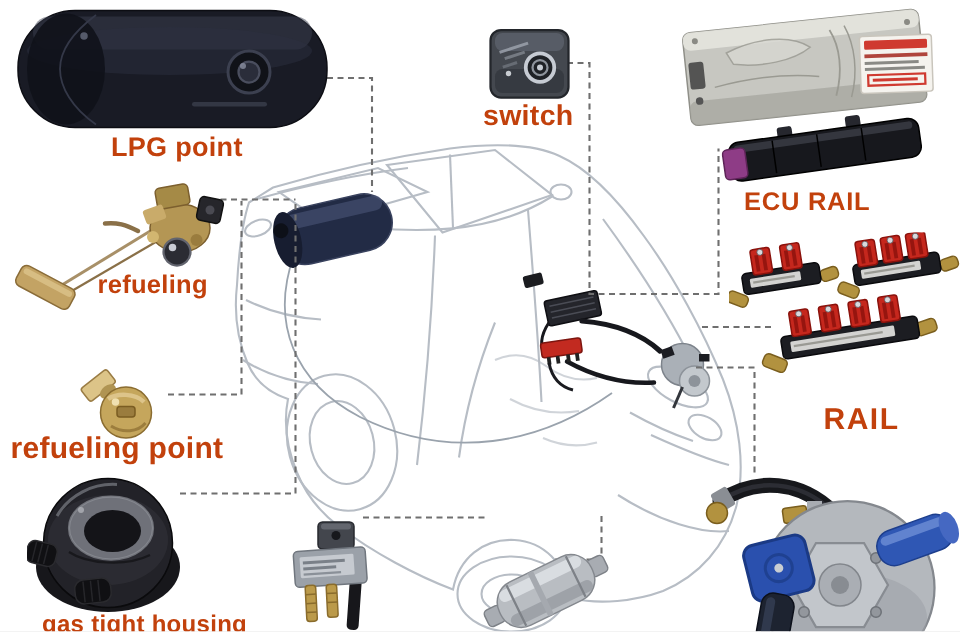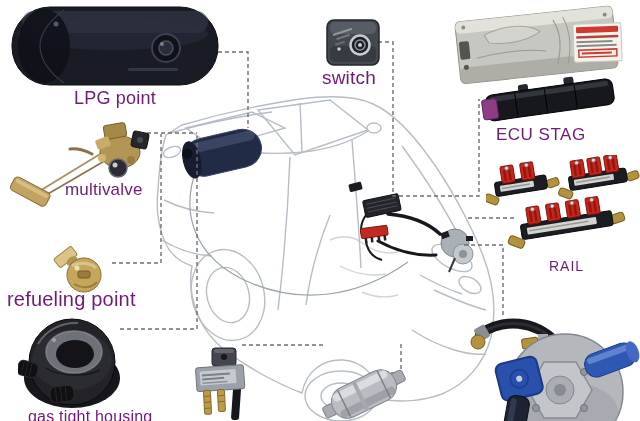--- a/index.html
+++ b/index.html
@@ -3,30 +3,30 @@
 <meta charset="utf-8">
 <style>
   html,body{margin:0;padding:0;background:#e9e9e9;}
   #stage{
     position:relative;width:640px;height:421px;background:#ffffff;
     overflow:hidden;font-family:"Liberation Sans","DejaVu Sans",sans-serif;
   }
   #stage svg{position:absolute;left:0;top:0;}
   .ph{position:absolute;}
   .lbl{
-    position:absolute;font-weight:normal;color:#701a75;line-height:1;
+    position:absolute;font-weight:bold;color:#c2410c;line-height:1;
     white-space:nowrap;letter-spacing:0.2px;
   }
   #lbl-tank{left:74px;top:89px;font-size:18px;}
   #lbl-multivalve{left:65px;top:181px;font-size:17px;}
   #lbl-refuel{left:7px;top:289px;font-size:20px;}
   #lbl-housing{left:28px;top:409px;font-size:16px;}
   #lbl-switch{left:322px;top:68px;font-size:19px;}
   #lbl-ecu{left:496px;top:126px;font-size:17px;letter-spacing:0.5px;}
-  #lbl-rail{left:549px;top:259px;font-size:14px;letter-spacing:1px;}
+  #lbl-rail{left:549px;top:270px;font-size:20px;letter-spacing:1px;}
 </style>
 </head>
 <body>
 
 <div id="stage">
 
   <svg width="640" height="421" viewBox="0 0 640 421">
 
     <g stroke="#b7bdc5" stroke-width="1.4" fill="none">
       <path d="M166,135 L182,125 C226,112 266,104 300,99 C332,95 356,96 373,104 C391,112 411,132 429,157 C449,184 469,221 482,253 C493,281 497,311 491,337 C484,364 466,384 442,394 C423,401 400,403 381,399
@@ -326,19 +326,19 @@
       <rect x="74" y="22" width="12" height="12" rx="3" fill="#a8acb2" stroke="#7d8187"></rect>
       <rect x="8" y="12" width="68" height="32" rx="15" fill="#b9bdc2" stroke="#84888e"></rect>
       <rect x="12" y="15" width="60" height="8" rx="4" fill="#dde0e4" opacity="0.9"></rect>
       <rect x="12" y="33" width="60" height="8" rx="4" fill="#979ba1" opacity="0.8"></rect>
       <path d="M20,13 V43 M64,13 V43" stroke="#7d8187" stroke-width="1.5"></path>
       <rect x="36" y="12" width="4" height="32" fill="#a5a9af"></rect>
     </g>
   </svg>
 
   <div class="lbl" id="lbl-tank">LPG point</div>
-  <div class="lbl" id="lbl-multivalve">multivalve</div>
+  <div class="lbl" id="lbl-multivalve">refueling</div>
   <div class="lbl" id="lbl-refuel">refueling point</div>
   <div class="lbl" id="lbl-housing">gas tight housing</div>
   <div class="lbl" id="lbl-switch">switch</div>
-  <div class="lbl" id="lbl-ecu">ECU STAG</div>
+  <div class="lbl" id="lbl-ecu">ECU RAIL</div>
   <div class="lbl" id="lbl-rail">RAIL</div>
 </div>
 
 </body></html>

